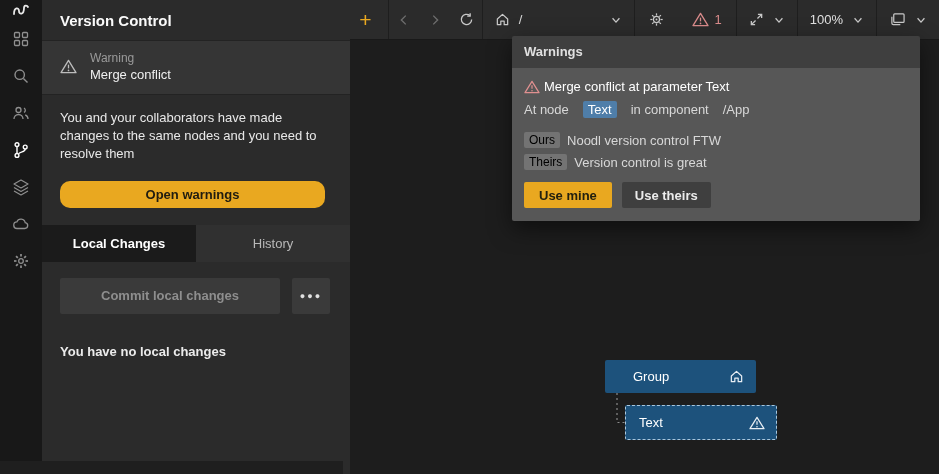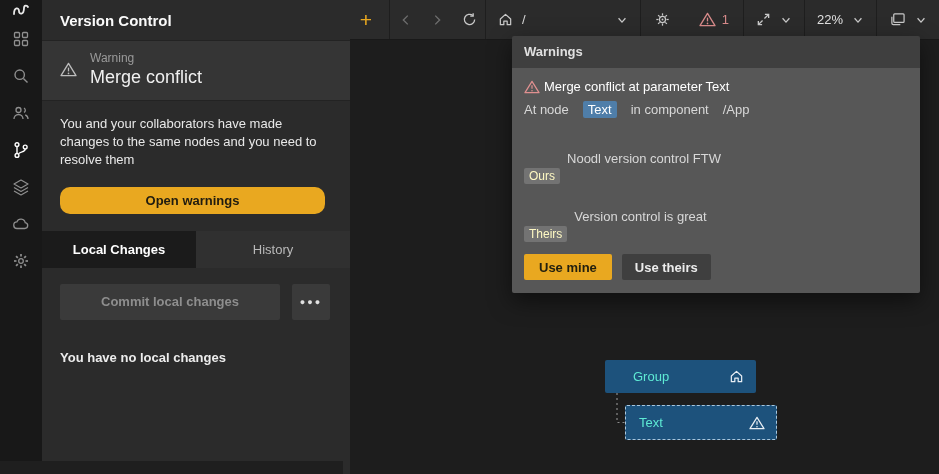--- a/index.html
+++ b/index.html
@@ -14,21 +14,21 @@
   .icon-col { display:flex; flex-direction:column; gap:17px; padding-top:9px; align-items:center; }
   .ibtn { width:20px; height:20px; display:flex; align-items:center; justify-content:center; cursor:pointer; }
 
   
   .panel { position:absolute; left:42px; top:0; width:308px; height:474px; background:#2b2b2b; z-index:2; }
   .panel-header { height:40px; display:flex; align-items:center; padding:0 18px; }
   .panel-title { font-size:15px; font-weight:700; color:#fafafa; }
   .warn-strip { background:#353535; border-top:1px solid #232323; border-bottom:1px solid #232323;
                 padding:10px 18px 12px; display:flex; align-items:center; gap:13px; }
   .warn-label { color:#9a9a9a; font-size:12px; }
-  .warn-msg { color:#f0f0f0; font-size:18px; margin-top:2px; }
+  .warn-msg { color:#f0f0f0; font-size:13px; margin-top:2px; }
   .desc { margin:14px 18px 0; color:#e8e8e8; font-size:13px; line-height:1.4; width:272px; }
   .btn-primary { display:block; margin:17px 18px 0; width:265px; height:27px; background:#e9a820;
                  border:none; border-radius:10px; color:#201c10; font-size:13px; font-weight:700;
                  cursor:pointer; font-family:inherit; }
   .tabs { display:flex; margin-top:17px; height:37px; }
   .tab { flex:1; display:flex; align-items:center; justify-content:center; font-size:13px;
          color:#b9b9b9; background:#303030; cursor:pointer; }
   .tab.active { background:#1b1b1b; color:#ffffff; font-weight:700; }
   .commit-row { display:flex; gap:12px; margin:16px 13px 0 18px; }
   .btn-commit { width:220px; height:36px; background:#3a3a3a; color:#8e8e8e; font-size:13px;
@@ -48,40 +48,40 @@
   .t-ic { width:32px; display:flex; align-items:center; justify-content:center; background:none;
           border:none; cursor:pointer; }
   .t-path { width:155px; display:flex; align-items:center; padding:0 12px; gap:9px; cursor:pointer; }
   .path-text { color:#d8d8d8; font-size:13px; flex:1; text-align:left; }
   .t-warn { display:flex; align-items:center; gap:6px; padding:0 14px; color:#d98b8b; font-size:13px;
             background:none; border:none; cursor:pointer; font-family:inherit; }
   .t-group { display:flex; align-items:center; gap:9px; padding:0 12px; color:#e0e0e0;
              font-size:13px; cursor:pointer; }
 
   .canvas { position:absolute; left:0; right:0; top:40px; bottom:0; background:#1d1d1d; }
-  .node { position:absolute; display:flex; align-items:center; color:#5eead4; font-size:13px;
+  .node { position:absolute; display:flex; align-items:center; color:#ffffff; font-size:13px;
           background:#1d527c; border-radius:2px; cursor:pointer; }
   .group-node { left:262px; top:320px; width:151px; height:33px; padding:0 12px 0 28px; }
   .text-node  { left:282px; top:365px; width:152px; height:35px; padding:0 11px 0 13px;
                 border:1px dashed #a9c7de; }
   .node-label { flex:1; }
   .wire { position:absolute; left:268px; top:350px; }
 
   
   .popup { position:absolute; left:512px; top:36px; width:408px; z-index:6;
            box-shadow:0 8px 22px rgba(0,0,0,.5); border-radius:2px; overflow:hidden; }
   .popup-header { height:32px; line-height:32px; padding:0 12px; background:#3f3f3f;
                   color:#e0e0e0; font-size:13px; font-weight:600; }
   .popup-body { background:#575757; padding:11px 12px 13px; }
   .p-row1 { display:flex; align-items:center; gap:4px; color:#ffffff; font-size:13px; font-weight:400; }
   .p-row2 { margin-top:7px; color:#d8d8d8; font-size:13px; display:flex; align-items:center; gap:14px; }
   .chip-node { background:#4f7ea9; color:#fff; padding:1px 5px; border-radius:2px; }
   .p-kv { margin-top:6px; display:flex; align-items:center; gap:7px; color:#d8d8d8; font-size:13px; }
   .p-kv.first { margin-top:14px; }
-  .chip { background:#737373; color:#fef9c3; padding:1px 5px; border-radius:2px; font-size:12px;margin-top:36px; }
+  .chip { background:#737373; color:#000000; padding:1px 5px; border-radius:2px; font-size:12px; }
   .p-actions { margin-top:12px; display:flex; gap:10px; }
   .btn-mine { height:26px; padding:0 15px; background:#e9a820; border:none; border-radius:2px;
               color:#23200f; font-weight:700; font-size:13px; font-family:inherit; cursor:pointer; }
   .btn-theirs { height:26px; padding:0 13px; background:#3f3f3f; border:none; border-radius:2px;
                 color:#ececec; font-weight:700; font-size:13px; font-family:inherit; cursor:pointer; }
 </style>
 </head>
 <body>
 
 <div class="app">
@@ -262,21 +262,21 @@
             <polyline points="6.5,13.5 2.5,13.5 2.5,9.5"></polyline>
               <line x1="2.5" y1="13.5" x2="7" y2="9"></line>
           </g>
         </svg>
         <svg width="12" height="12" viewBox="0 0 14 14">
           <polyline points="3,5 7,9.5 11,5" fill="none" stroke="#c9c9c9" stroke-width="1.5"></polyline>
         </svg>
       </div>
       <i class="sep"></i>
       <div class="t-group">
-        <span>22%</span>
+        <span>100%</span>
         <svg width="12" height="12" viewBox="0 0 14 14">
           <polyline points="3,5 7,9.5 11,5" fill="none" stroke="#c9c9c9" stroke-width="1.5"></polyline>
         </svg>
       </div>
       <i class="sep"></i>
       <div class="t-group">
         <svg width="17" height="15" viewBox="0 0 18 16">
           <rect x="5" y="2" width="11" height="9" rx="1" fill="none" stroke="#c9c9c9" stroke-width="1.3"></rect>
           <path d="M3 5 v7 a1.5 1.5 0 0 0 1.5 1.5 H12" fill="none" stroke="#c9c9c9" stroke-width="1.3"></path>
         </svg>

